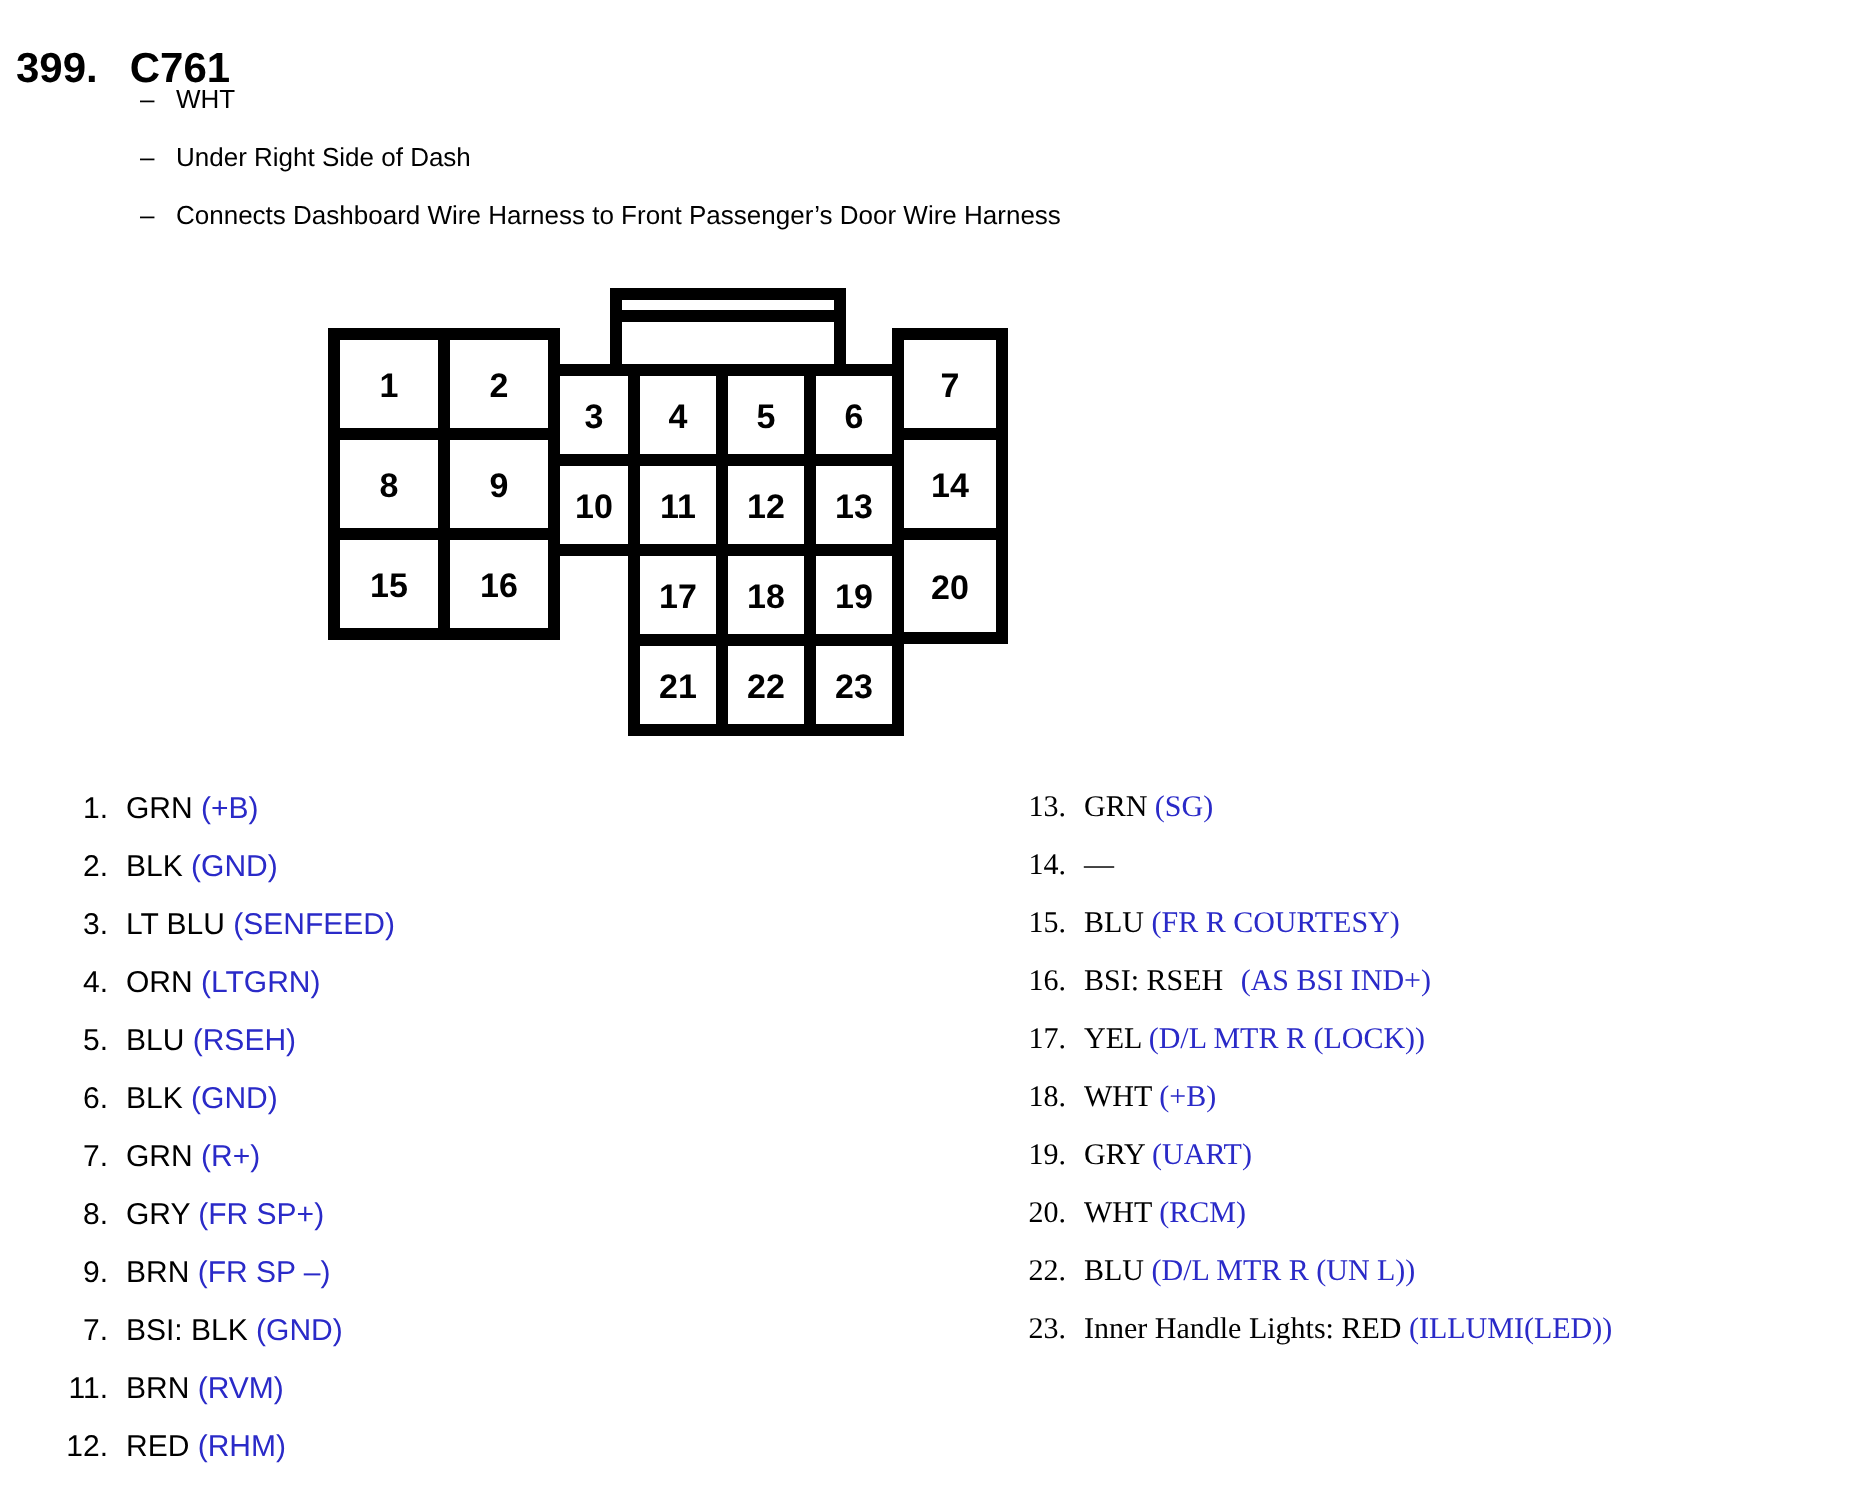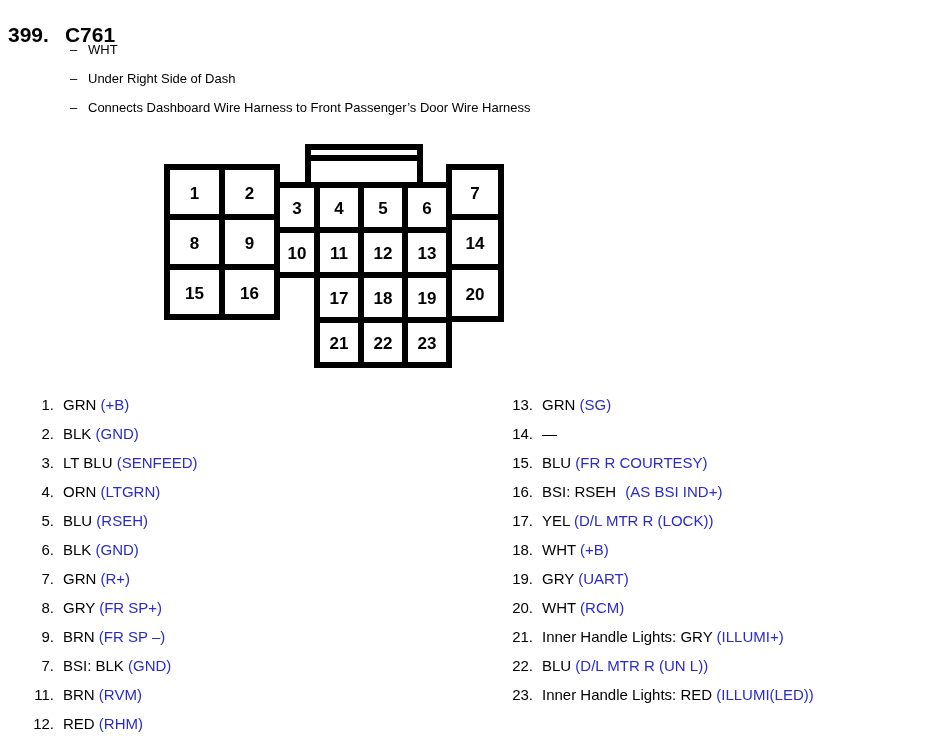--- a/index.html
+++ b/index.html
@@ -69,21 +69,21 @@
     text-anchor: middle;
     dominant-baseline: central;
   }
 
   
   .pin-list {
     position: absolute;
     top: 390px;
   }
   #pin-list-left  { left: 18px;  width: 460px; }
-  #pin-list-right { left: 497px; width: 425px; }
+  #pin-list-right { left: 497px; width: 425px; font-family: Liberation Serif, serif; }
 
   .pin-row {
     position: relative;
     height: 29px;
     line-height: 29px;
     font-size: 15px;
     white-space: nowrap;
   }
   .pin-idx {
     display: inline-block;
@@ -205,16 +205,15 @@
   </div>
 <div class="pin-list" id="pin-list-right">
     <div class="pin-row"><span class="pin-idx">13.</span><span class="pin-body"><span class="pin-wire">GRN</span><span class="pin-sig"> (SG)</span></span></div>
     <div class="pin-row"><span class="pin-idx">14.</span><span class="pin-body"><span class="pin-dash">—</span></span></div>
     <div class="pin-row"><span class="pin-idx">15.</span><span class="pin-body"><span class="pin-wire">BLU</span><span class="pin-sig"> (FR R COURTESY)</span></span></div>
     <div class="pin-row"><span class="pin-idx">16.</span><span class="pin-body"><span class="pin-wire">BSI: RSEH</span><span class="pin-sig gap"> (AS BSI IND+)</span></span></div>
     <div class="pin-row"><span class="pin-idx">17.</span><span class="pin-body"><span class="pin-wire">YEL</span><span class="pin-sig"> (D/L MTR R (LOCK))</span></span></div>
     <div class="pin-row"><span class="pin-idx">18.</span><span class="pin-body"><span class="pin-wire">WHT</span><span class="pin-sig"> (+B)</span></span></div>
     <div class="pin-row"><span class="pin-idx">19.</span><span class="pin-body"><span class="pin-wire">GRY</span><span class="pin-sig"> (UART)</span></span></div>
     <div class="pin-row"><span class="pin-idx">20.</span><span class="pin-body"><span class="pin-wire">WHT</span><span class="pin-sig"> (RCM)</span></span></div>
-    <div class="pin-row"><span class="pin-idx">21.</span><span class="pin-body"><span class="pin-wire">Inner Handle Lights: GRY</span><span class="pin-sig"> (ILLUMI+)</span></span></div>
     <div class="pin-row"><span class="pin-idx">22.</span><span class="pin-body"><span class="pin-wire">BLU</span><span class="pin-sig"> (D/L MTR R (UN L))</span></span></div>
     <div class="pin-row"><span class="pin-idx">23.</span><span class="pin-body"><span class="pin-wire">Inner Handle Lights: RED</span><span class="pin-sig"> (ILLUMI(LED))</span></span></div>
   </div>
 
 </body></html>

